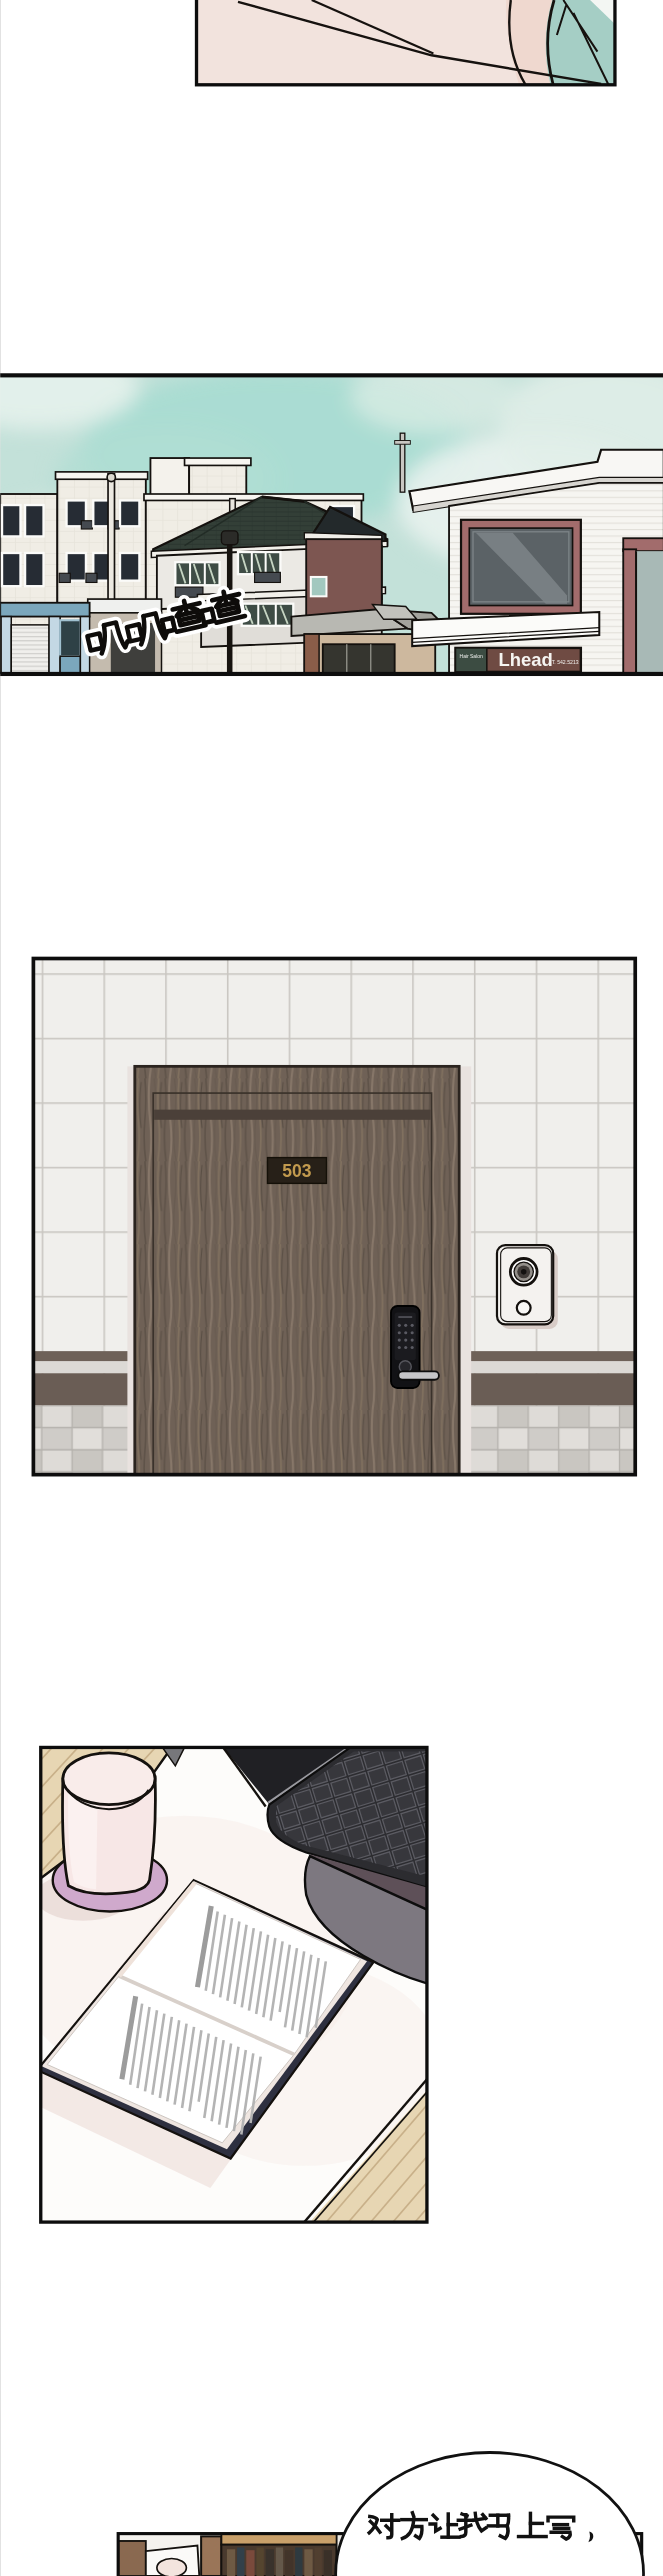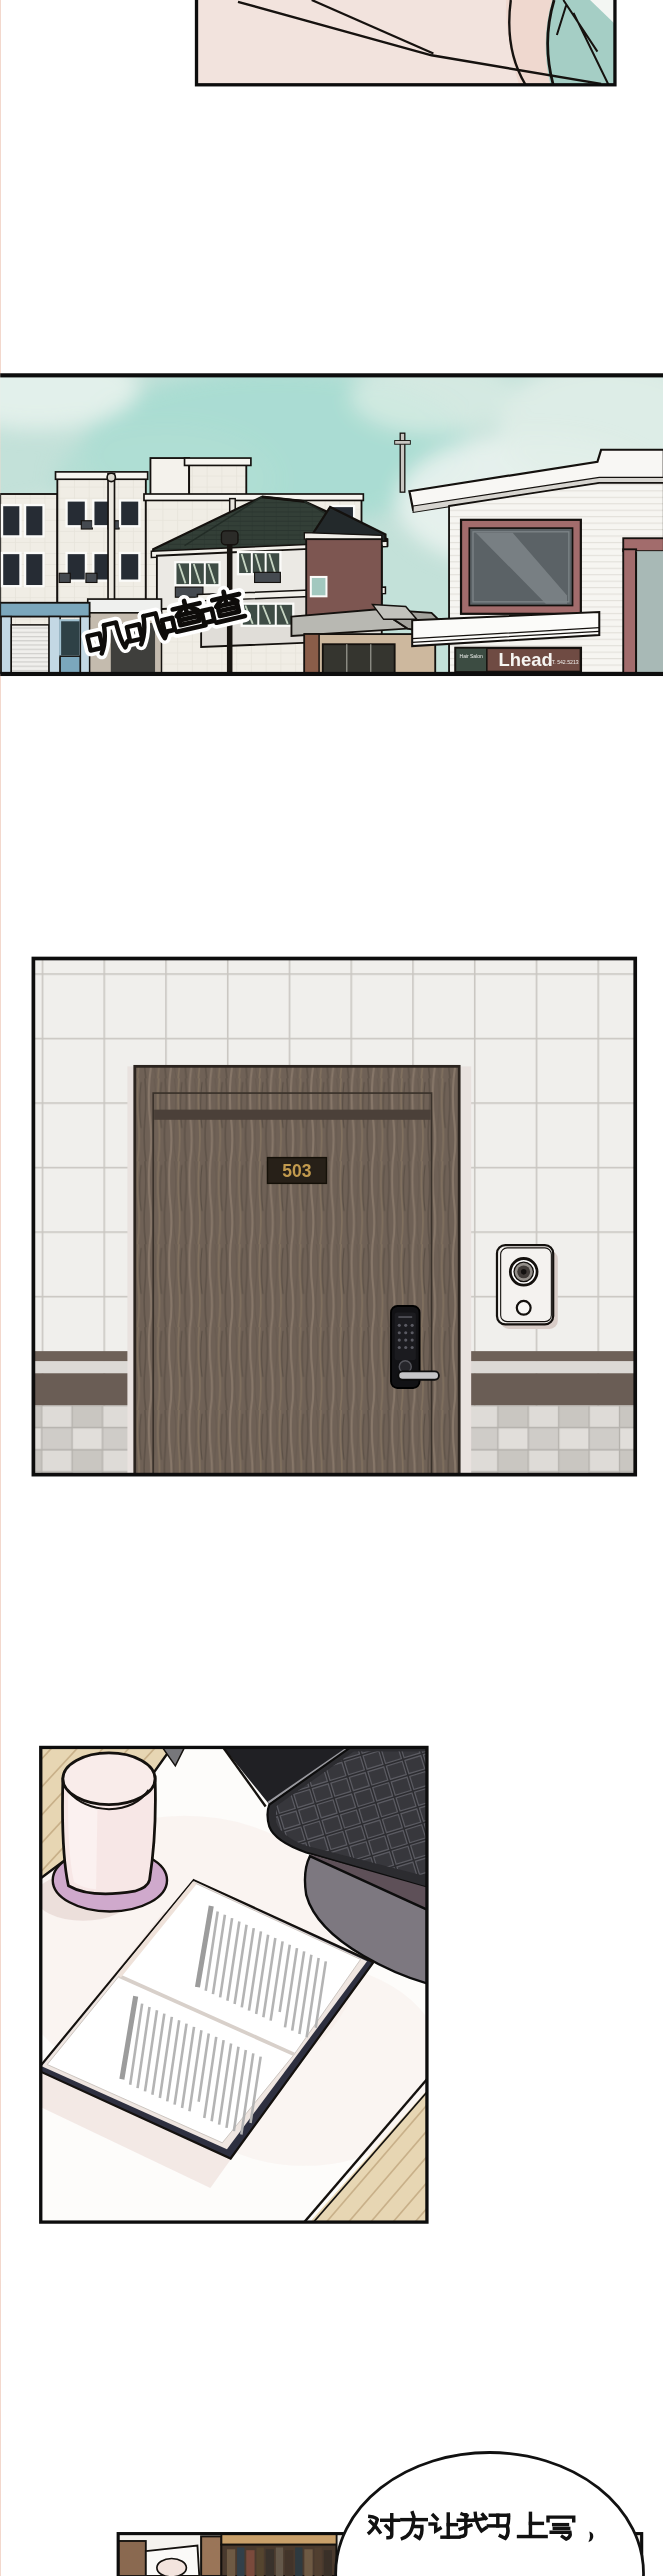--- a/index.html
+++ b/index.html
@@ -1,16 +1,16 @@
 <!DOCTYPE html>
 <html style="font-size:14.7px"><head>
 <meta charset="utf-8">
 <style>
 html,body{margin:0;padding:0;background:#ffffff;}
-#page{position:relative;width:664px;height:2576px;background:#c2410c;overflow:hidden;font-family:"Liberation Sans",sans-serif;}
+#page{position:relative;width:664px;height:2576px;background:#737373;overflow:hidden;font-family:"Liberation Sans",sans-serif;}
 #page svg{position:absolute;top:0;left:0;display:block;}
 </style>
 </head>
 <body>
 <div id="page">
 <svg width="664" height="2576" viewBox="0 0 720 2795" xmlns="http://www.w3.org/2000/svg">
 <defs>
 <pattern id="doorgrain" width="22" height="90" patternUnits="userSpaceOnUse">
   <rect width="22" height="90" fill="#6f6156"></rect>
   <path d="M3,0 q2,22 0,45 q-2,23 1,45" stroke="#5f5349" stroke-width="1.8" fill="none"></path>

